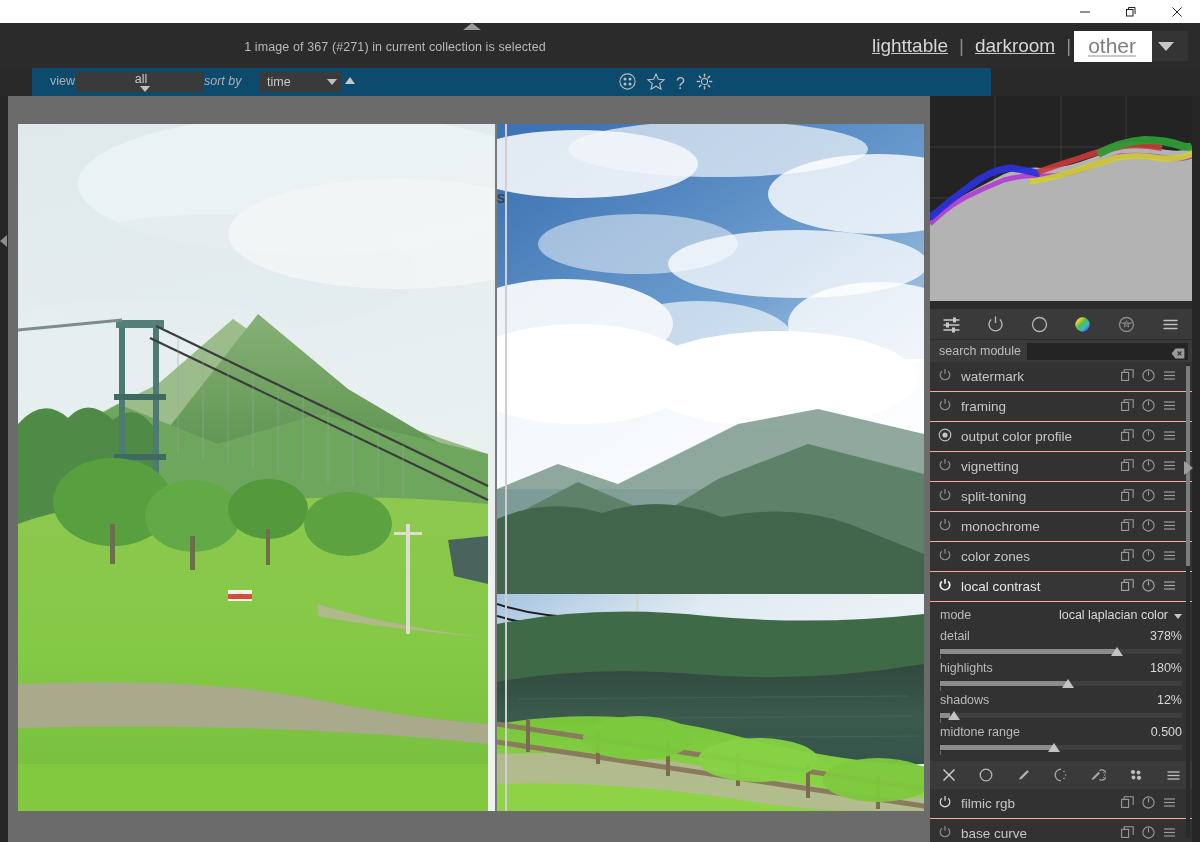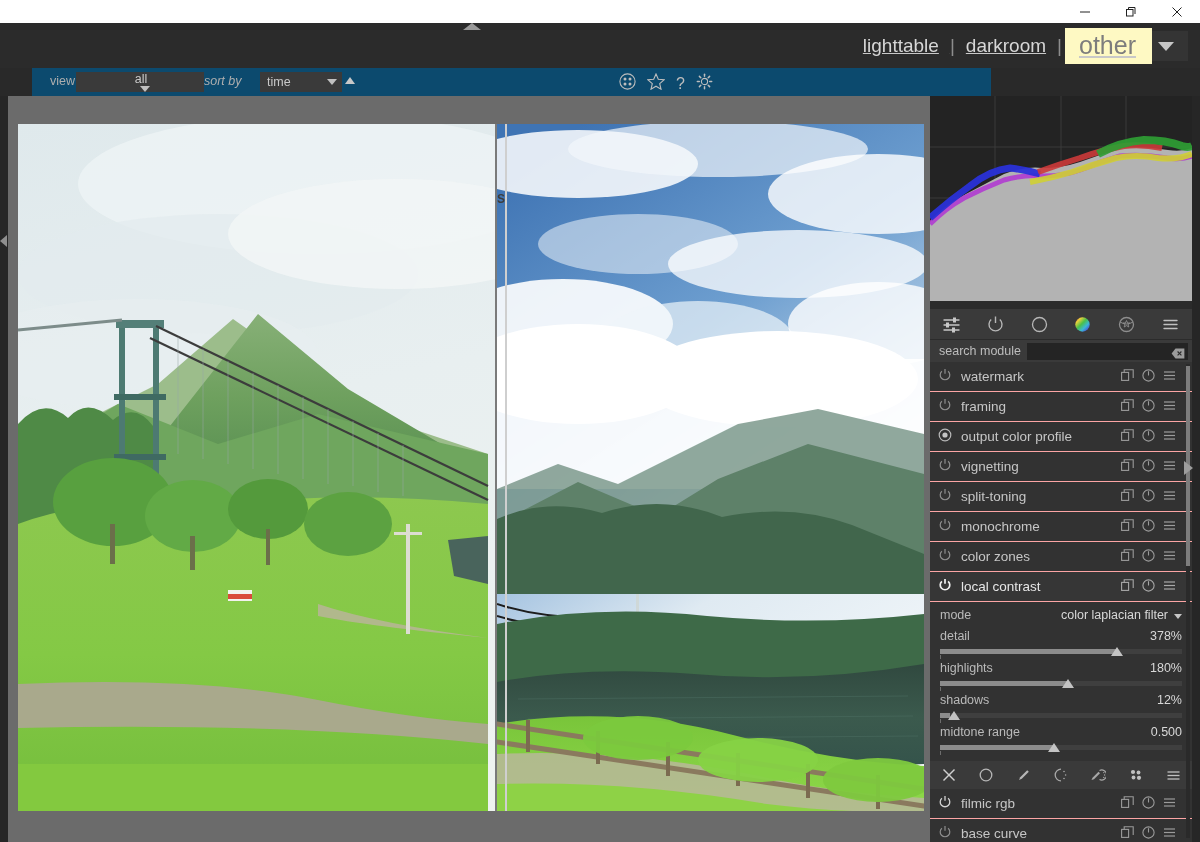--- a/index.html
+++ b/index.html
@@ -25,21 +25,21 @@
     border-left:9px solid transparent; border-right:9px solid transparent;
     border-bottom:7px solid #9a9a9a;
   }
   .sel-text{
     position:absolute; left:0; top:17px; width:790px; text-align:center;
     font-size:12.5px; color:#b9b9b9; letter-spacing:.1px;
   }
   .views{ position:absolute; right:12px; top:8px; display:flex; align-items:center; height:30px;text-decoration:underline; }
   .view-item{ font-size:19px; color:#d6d6d6; padding:0 8px; }
   .view-sep{ font-size:19px; color:#8d8d8d; padding:0 3px; }
-  .view-other{ font-size:25px; color:#7d7d7d; background:#fef9c3; padding:3px 16px 4px 14px; }
+  .view-other{ font-size:21px; color:#7d7d7d; background:#ffffff; padding:3px 16px 4px 14px; }
   .view-caret{
     background:#343434; padding:0 14px 0 6px; height:30px; display:flex; align-items:center;
   }
   .view-caret i{ display:block; width:0;height:0;
     border-left:8px solid transparent;border-right:8px solid transparent;border-top:9px solid #c6c6c6;}
 
   
   .filterbar{ position:absolute; left:0; top:45px; width:959px; height:28px; background:#0c4a6e;margin-left:32px; }
   .lbl{ font-size:12.5px; color:#aeaeae; }
   .combo{
@@ -129,20 +129,21 @@
       <line x1="1.5" y1="1.5" x2="10.5" y2="10.5" stroke="#222" stroke-width="1"></line>
       <line x1="10.5" y1="1.5" x2="1.5" y2="10.5" stroke="#222" stroke-width="1"></line>
     </svg>
   </div>
 </div>
 
 <div class="app">
 
   <div class="topbar">
     <div class="top-collapse"></div>
+    <div class="sel-text">1 image of 367 (#271) in current collection is selected</div>
 
     <div class="views">
       <span class="view-item">lighttable</span>
       <span class="view-sep">|</span>
       <span class="view-item">darkroom</span>
       <span class="view-sep">|</span>
       <span class="view-other">other</span>
       <span class="view-caret">
         <i></i>
       </span>
@@ -669,21 +670,21 @@
                   <line x1="1" y1="6.5" x2="12" y2="6.5"></line>
                   <line x1="1" y1="10" x2="12" y2="10"></line>
                 </g>
               </svg></span>
         </span>
       </div>
 
       <div class="params">
         <div class="prow">
           <span class="pname">mode</span>
-          <span class="pmode">color laplacian filter</span>
+          <span class="pmode">local laplacian color</span>
           <span class="pcaret"></span>
         </div>
 
         <div class="prow">
           <span class="pname">detail</span>
           <span class="pval">378%</span>
         </div>
         <div class="slider">
           <span class="strack"></span>
           <span class="sfill" style="width:73%"></span>

